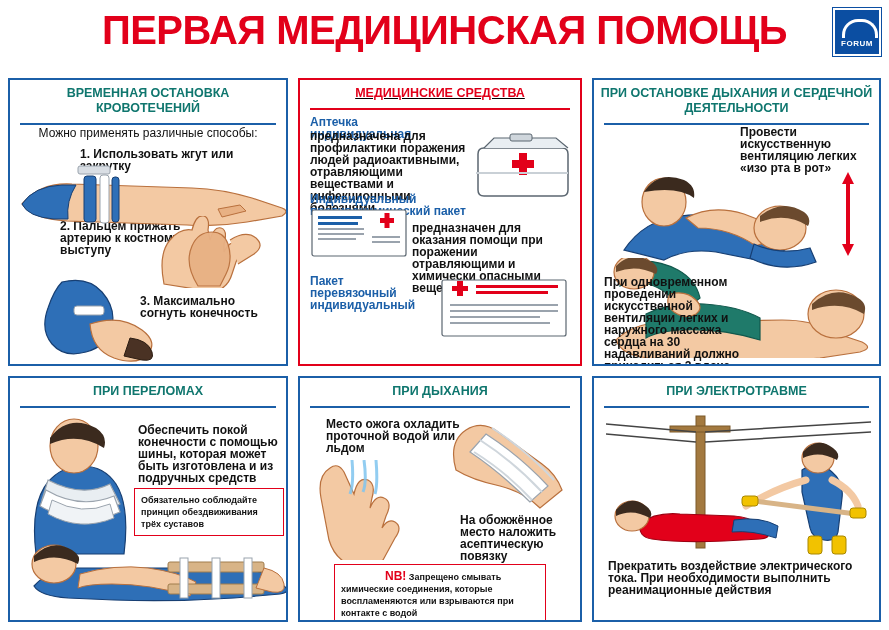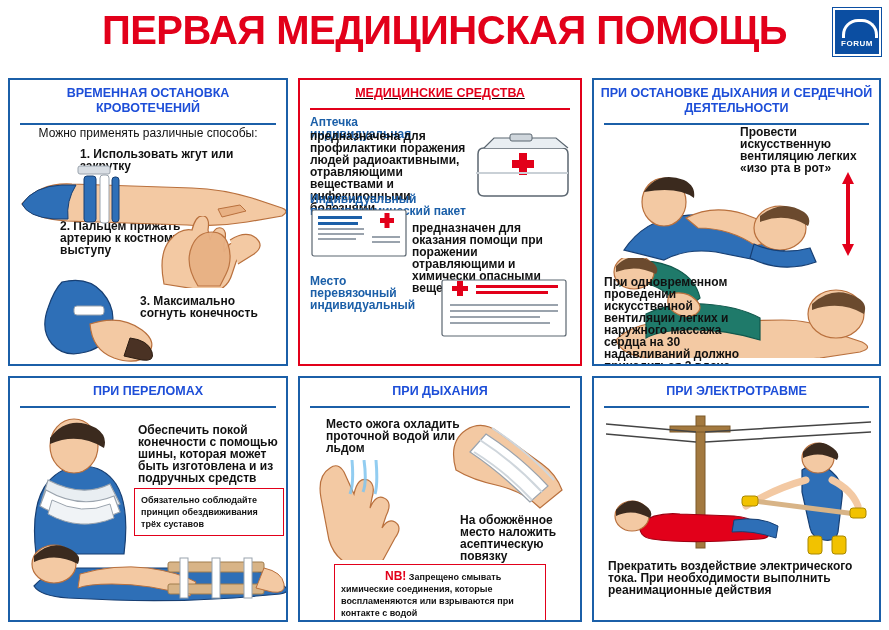--- a/index.html
+++ b/index.html
@@ -36,21 +36,21 @@
     border:3px solid #fff;border-bottom:none;border-radius:16px 16px 0 0;
   }
 
   
   .panel{
     position:absolute;box-sizing:border-box;background:#fff;
     border:2px solid #1b5fa8;overflow:hidden;
   }
   .panel.red{border-color:#e2001a;}
   .panel-title{
-    text-align:center;font-weight:bold;color:#1d4ed8;font-size:12.5px;
+    text-align:center;font-weight:bold;color:#0f766e;font-size:12.5px;
     line-height:15px;padding:6px 4px 4px;
   }
   .panel.red .panel-title{color:#e2001a;}
   .title-rule{
     height:2px;background:#1b5fa8;margin:3px 10px 0;
   }
   .panel.red .title-rule{background:#e2001a;}
 
   
   #p1{left:8px;  top:78px;  width:280px;height:288px;}
@@ -152,21 +152,21 @@
         <rect x="8" y="16" width="40" height="3" fill="#1b5fa8"></rect>
         <rect x="8" y="22" width="46" height="2" fill="#9aa3ad"></rect>
         <rect x="8" y="27" width="46" height="2" fill="#9aa3ad"></rect>
         <rect x="8" y="32" width="38" height="2" fill="#9aa3ad"></rect>
         <rect x="70" y="12" width="14" height="5" fill="#e2001a"></rect>
         <rect x="74.5" y="7" width="5" height="15" fill="#e2001a"></rect>
         <rect x="62" y="30" width="28" height="2" fill="#9aa3ad"></rect>
         <rect x="62" y="35" width="28" height="2" fill="#9aa3ad"></rect>
       </svg>
 
-      <div class="txt blue" style="left:10px;top:195px;width:110px;">Место перевязочный индивидуальный</div>
+      <div class="txt blue" style="left:10px;top:195px;width:110px;">Пакет перевязочный индивидуальный</div>
 
       <svg class="ill" style="left:140px;top:196px;" width="130" height="66">
         <rect x="2" y="4" width="124" height="56" rx="2" fill="#ffffff" stroke="#5b6670" stroke-width="1.2"></rect>
         <rect x="12" y="10" width="16" height="5" fill="#e2001a"></rect>
         <rect x="17" y="5" width="6" height="15" fill="#e2001a"></rect>
         <rect x="36" y="9" width="82" height="3" fill="#e2001a"></rect>
         <rect x="36" y="15" width="72" height="3" fill="#e2001a"></rect>
         <rect x="10" y="28" width="108" height="2" fill="#9aa3ad"></rect>
         <rect x="10" y="34" width="108" height="2" fill="#9aa3ad"></rect>
         <rect x="10" y="40" width="90" height="2" fill="#9aa3ad"></rect>

